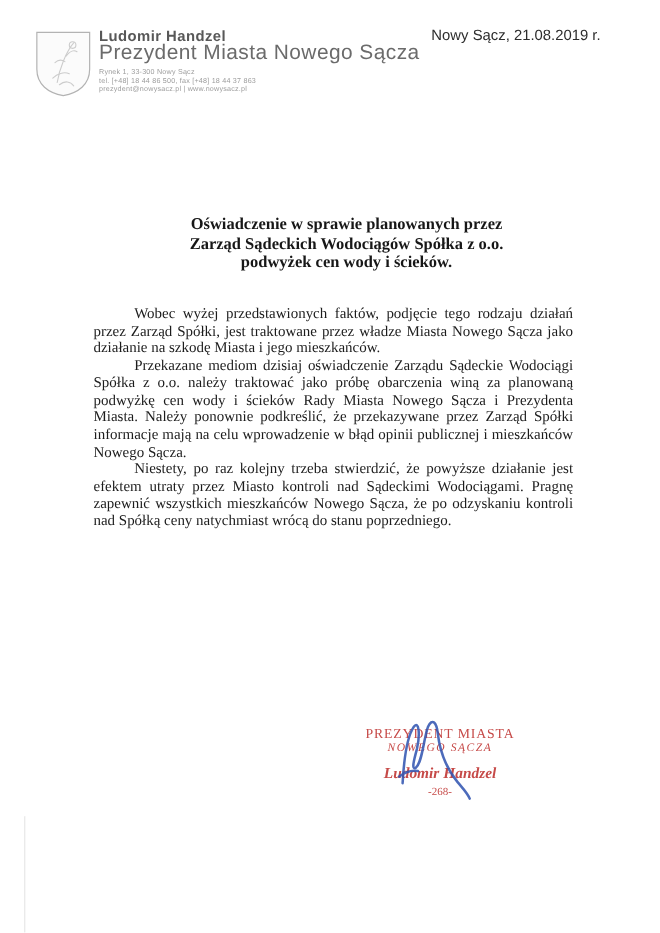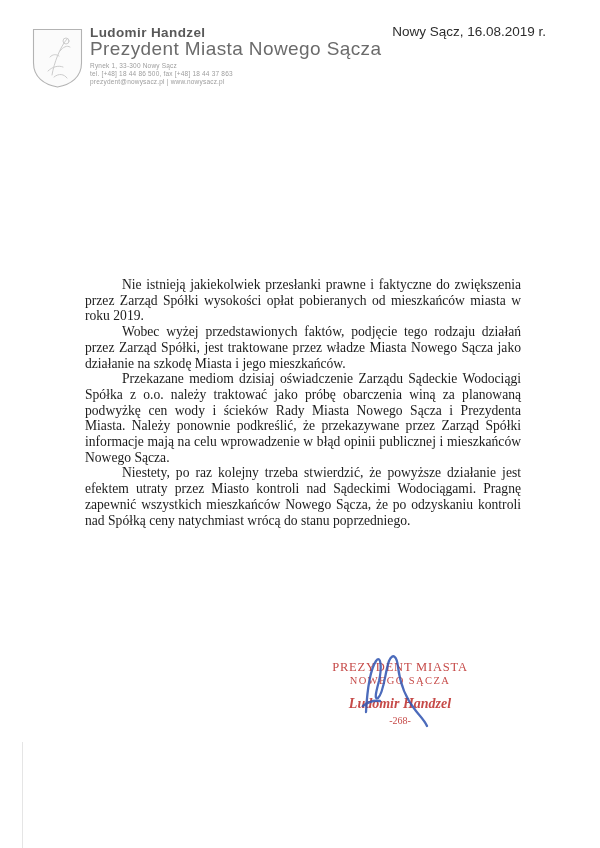--- a/index.html
+++ b/index.html
@@ -61,21 +61,21 @@
 
   
   .stamp {
     position:absolute; left:325px; top:661px; width:150px;
     text-align:center;
     color:#c64a48;
     font-family:"Liberation Serif", serif;
     user-select:none;
   }
   .stamp-l1 { font-size:12.5px; font-weight:400; letter-spacing:0.8px; line-height:13px; }
-  .stamp-l2 { font-size:10.5px; font-weight:400; letter-spacing:1.4px; line-height:12px; margin-top:1px; }
+  .stamp-l2 { font-size:10.5px; font-weight:400; letter-spacing:1.4px; line-height:12px; margin-top:1px;font-style:italic; }
   .stamp-name { font-size:14px; font-style:italic; font-weight:600; line-height:15px; margin-top:9px; }
   .stamp-no { font-size:10px; line-height:11px; margin-top:4px; }
 
   .signature {
     position:absolute; left:330px; top:640px;
     width:160px; height:100px;
     pointer-events:none;
   }
 
   
@@ -107,25 +107,29 @@
   <div class="letterhead">
     <div class="lh-name">Ludomir Handzel</div>
     <div class="lh-role">Prezydent Miasta Nowego Sącza</div>
     <div class="lh-contact">
       <div>Rynek 1, 33-300 Nowy Sącz</div>
       <div>tel. [+48] 18 44 86 500, fax [+48] 18 44 37 863</div>
       <div>prezydent@nowysacz.pl | www.nowysacz.pl</div>
     </div>
   </div>
 
-  <div class="date-line">Nowy Sącz, 16.08.2019 r.</div>
+  <div class="date-line">Nowy Sącz, 21.08.2019 r.</div>
 
+  <div class="doc-title">
+    <div>Oświadczenie w sprawie planowanych przez</div>
+    <div>Zarząd Sądeckich Wodociągów Spółka z o.o.</div>
+    <div>podwyżek cen wody i ścieków.</div>
+  </div>
 
   <div class="doc-body">
-    <p>Nie istnieją jakiekolwiek przesłanki prawne i faktyczne do zwiększenia przez Zarząd Spółki wysokości opłat pobieranych od mieszkańców miasta w roku 2019.</p>
     <p>Wobec wyżej przedstawionych faktów, podjęcie tego rodzaju działań przez Zarząd Spółki, jest traktowane przez władze Miasta Nowego Sącza jako działanie na szkodę Miasta i jego mieszkańców.</p>
     <p>Przekazane mediom dzisiaj oświadczenie Zarządu Sądeckie Wodociągi Spółka z o.o. należy traktować jako próbę obarczenia winą za planowaną podwyżkę cen wody i ścieków Rady Miasta Nowego Sącza i Prezydenta Miasta. Należy ponownie podkreślić, że przekazywane przez Zarząd Spółki informacje mają na celu wprowadzenie w błąd opinii publicznej i mieszkańców Nowego Sącza.</p>
     <p>Niestety, po raz kolejny trzeba stwierdzić, że powyższe działanie jest efektem utraty przez Miasto kontroli nad Sądeckimi Wodociągami. Pragnę zapewnić wszystkich mieszkańców Nowego Sącza, że po odzyskaniu kontroli nad Spółką ceny natychmiast wrócą do stanu poprzedniego.</p>
   </div>
 
   <div class="stamp">
     <div class="stamp-l1">PREZYDENT MIASTA</div>
     <div class="stamp-l2">NOWEGO SĄCZA</div>
     <div class="stamp-name">Ludomir Handzel</div>
     <div class="stamp-no">-268-</div>

